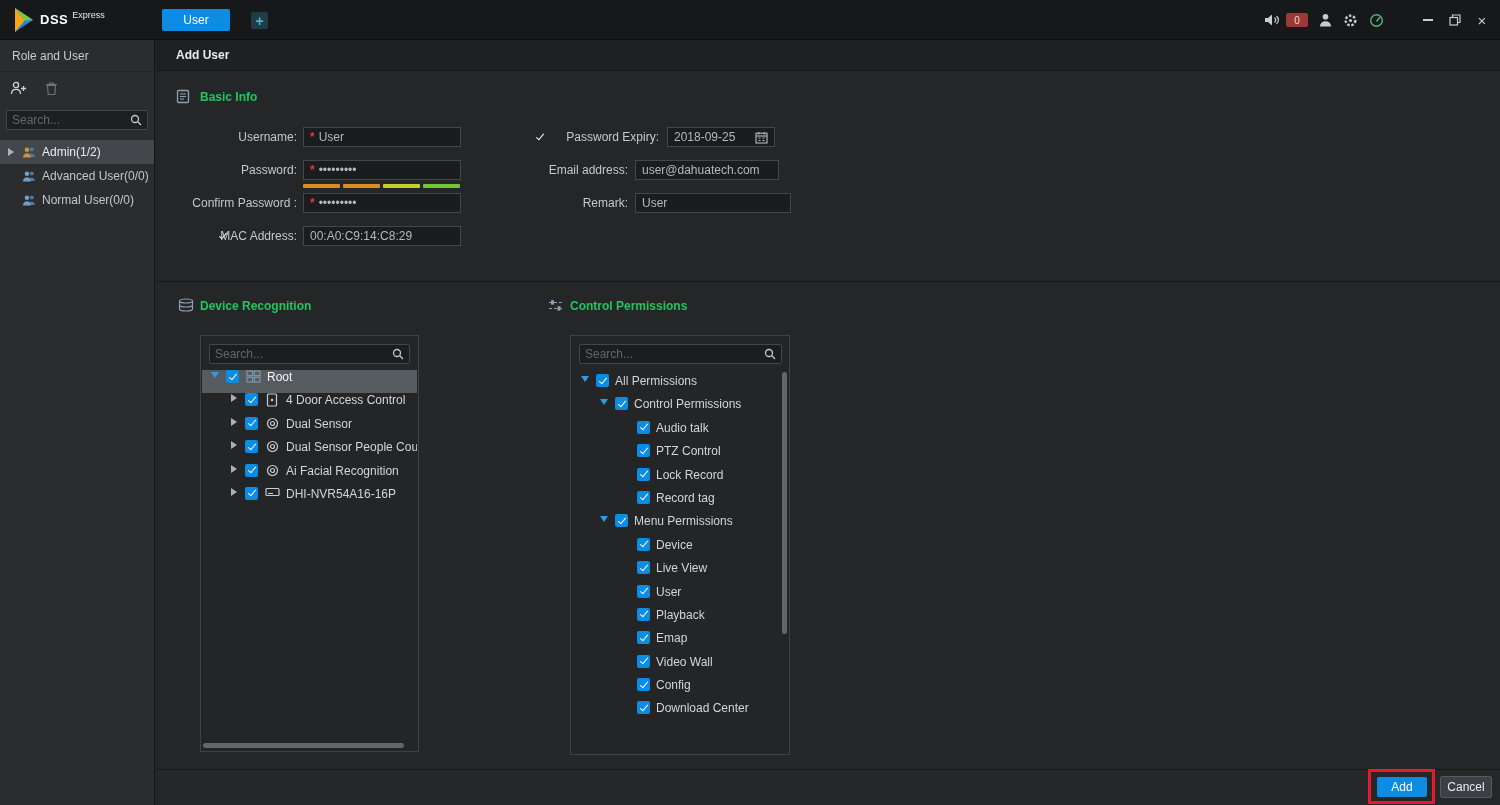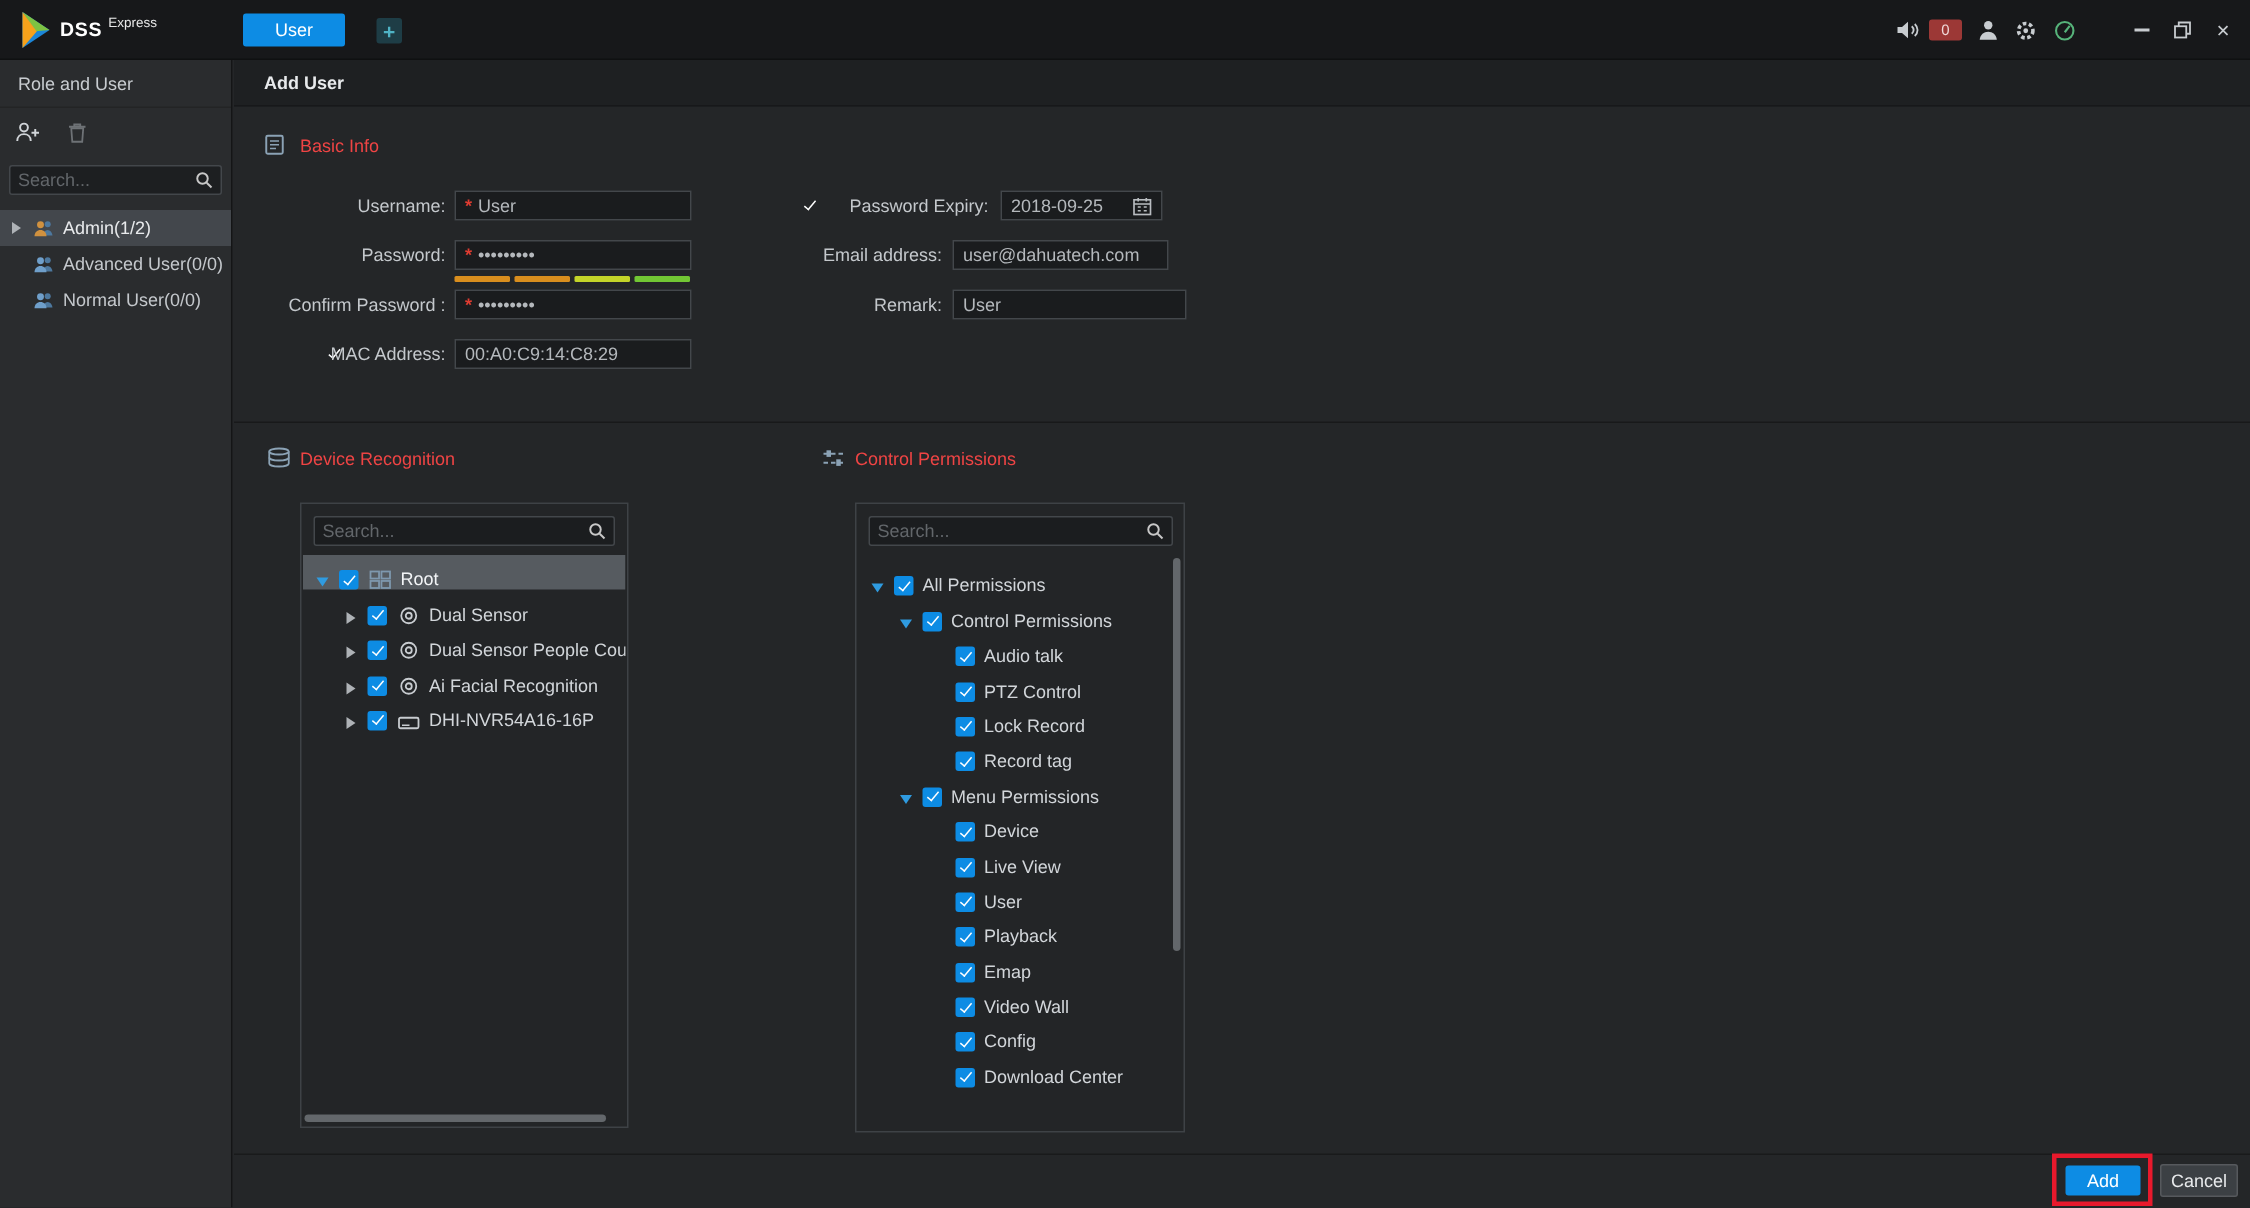--- a/index.html
+++ b/index.html
@@ -43,37 +43,37 @@
   .tri-d{width:0;height:0;border-top:6px solid #2f9be0;border-left:4px solid transparent;border-right:4px solid transparent}
   .cb{width:13px;height:13px;background:#0d8ce4;border-radius:2px;position:relative;flex:none}
   .cb::after{content:"";position:absolute;left:4.5px;top:1.5px;width:3px;height:7px;
              border:solid #fff;border-width:0 1.6px 1.6px 0;transform:rotate(40deg)}
 
   
   .maintab{position:absolute;left:156px;top:40px;width:1344px;height:31px;background:#1e2022;border-bottom:1px solid #17181a;
            display:flex;align-items:center;padding-left:20px;font-weight:bold;color:#e8eaec}
 
   
-  .sec-title{position:absolute;font-weight:normal;color:#ef4444}
+  .sec-title{position:absolute;font-weight:bold;color:#22c55e}
   .flabel{position:absolute;height:20px;line-height:20px;text-align:right;color:#c4c8cc;white-space:nowrap}
   .field{position:absolute;background:#1a1c1e;border:1px solid #43474b;color:#b4b8bc;display:flex;
          align-items:center;padding:0 6px;gap:4px;height:20px;white-space:nowrap;overflow:hidden}
   .req{color:#e03c31;font-weight:bold}
   .sbar{position:absolute;left:303px;top:184px;display:flex;gap:3px}
   .sbar span{width:37px;height:4px;border-radius:1px;display:block}
   .cal{margin-left:auto;flex:none;display:flex}
 
   
   .panel{position:absolute;border:1px solid #3e4246;background:#232527}
   .psearch{position:absolute;left:8px;top:8px;height:20px;background:#1b1d1f;border:1px solid #43474b;border-radius:2px;
            display:flex;align-items:center;padding:0 5px}
   .psearch input{flex:1;background:transparent;border:none;outline:none;color:#b4b8bc;font:inherit;min-width:0}
   .psearch input::placeholder{color:#62666a}
   .trows{position:absolute;left:1px;right:1px;overflow:hidden}
-  .trow{height:23.4px;display:flex;align-items:flex-end;gap:6px;padding-left:8px;white-space:nowrap;color:#d2d6da}
+  .trow{height:23.4px;display:flex;align-items:flex-start;gap:6px;padding-left:8px;white-space:nowrap;color:#d2d6da}
   .trow.sel{background:#565b60;color:#f2f4f6}
   .trow.ind1{padding-left:27px}
   .trow.ind2{padding-left:65px}
   .dic{flex:none;display:flex;align-items:center;justify-content:center;width:16px}
   .hscroll{position:absolute;left:2px;bottom:3px;width:201px;height:5px;background:#63676b;border-radius:3px}
   .vscroll{position:absolute;right:2px;top:36px;width:5px;height:262px;background:#63676b;border-radius:3px}
 
   
   .foot-sep{position:absolute;left:156px;top:769px;width:1344px;height:1px;background:#191a1b}
   .btn-add{position:absolute;left:1377px;top:777px;width:50px;height:20px;background:#0d8ce4;border-radius:2px;
@@ -323,20 +323,33 @@
           </svg>
       </span>
       <span>Root</span>
     </div>
     <div class="trow ind1">
       <span class="arrbox">
           <span class="tri-r"></span>
         </span>
       <span class="cb"></span>
       <span class="dic">
+        <svg width="12" height="14" viewBox="0 0 12 14">
+            <rect x="1.5" y="1" width="9" height="12" rx="1" fill="none" stroke="#c8ccd0" stroke-width="1.2"></rect>
+            <circle cx="6" cy="7" r="1.3" fill="#c8ccd0"></circle>
+          </svg>
+      </span>
+      <span>4 Door Access Control</span>
+    </div>
+    <div class="trow ind1">
+      <span class="arrbox">
+          <span class="tri-r"></span>
+        </span>
+      <span class="cb"></span>
+      <span class="dic">
         <svg width="13" height="13" viewBox="0 0 13 13">
             <circle cx="6.5" cy="6.5" r="5" fill="none" stroke="#c8ccd0" stroke-width="1.2"></circle>
             <circle cx="6.5" cy="6.5" r="2" fill="none" stroke="#c8ccd0" stroke-width="1.2"></circle>
           </svg>
       </span>
       <span>Dual Sensor</span>
     </div>
     <div class="trow ind1">
       <span class="arrbox">
           <span class="tri-r"></span>

